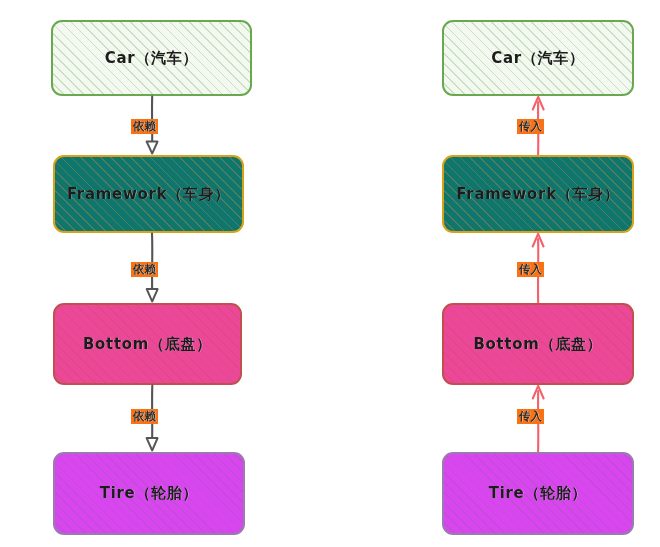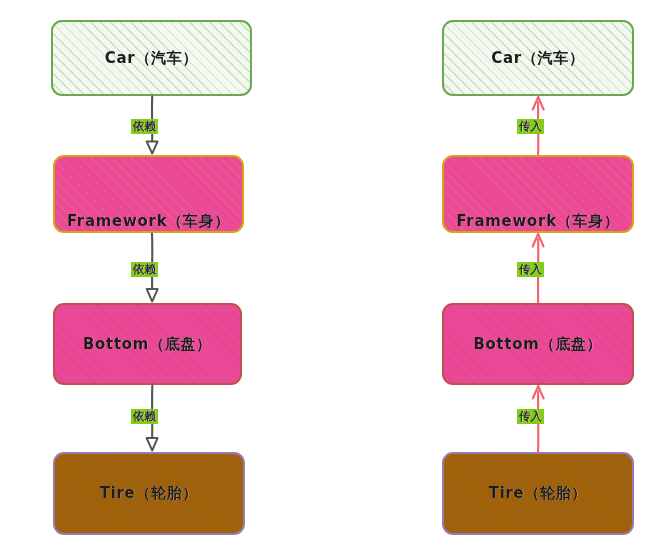--- a/index.html
+++ b/index.html
@@ -67,53 +67,53 @@
     pointer-events: none;
   }
 
   
   .node.green  { border-color: #6aa84f; background: #f3f8f0; }
   .node.green::before {
     background: repeating-linear-gradient(45deg,
       rgba(106,168,79,0.30) 0px, rgba(106,168,79,0.30) 1.2px,
       rgba(255,255,255,0) 1.2px, rgba(255,255,255,0) 7px);
   }
-  .node.amber  { border-color: #d8a318; background: #ec4899; align-items: flex-end; }
+  .node.amber  { border-color: #d8a318; background: #0f766e; }
   .node.amber::before {
     background: repeating-linear-gradient(45deg,
       rgba(226,145,60,0.30) 0px, rgba(226,145,60,0.30) 1.2px,
       rgba(255,255,255,0) 1.2px, rgba(255,255,255,0) 7px);
   }
   .node.red    { border-color: #c0504d; background: #ec4899; }
   .node.red::before {
     background: repeating-linear-gradient(45deg,
       rgba(204,72,72,0.26) 0px, rgba(204,72,72,0.26) 1.2px,
       rgba(255,255,255,0) 1.2px, rgba(255,255,255,0) 7px);
   }
-  .node.purple { border-color: #9a7aaf; background: #a16207; }
+  .node.purple { border-color: #9a7aaf; background: #d946ef; }
   .node.purple::before {
     background: repeating-linear-gradient(45deg,
       rgba(120,100,140,0.26) 0px, rgba(120,100,140,0.26) 1.2px,
       rgba(255,255,255,0) 1.2px, rgba(255,255,255,0) 7px);
   }
 
   
   .edge {
     position: absolute;
     width: 60px;
   }
   .edge svg { display: block; overflow: visible; }
 
   .edge-label {
     position: absolute;
     font-family: "DejaVu Sans", "Liberation Sans", sans-serif;
     font-size: 11.5px;
     font-weight: 600;
     color: #2b2b2b;
-    background: #84cc16;
+    background: #f97316;
     padding: 0 2px;
     white-space: nowrap;
     text-shadow: 0.4px 0.3px 0 rgba(255,255,255,0.8);
   }
 </style>
 </head>
 <body>
 
 <div id="diagram">
 

